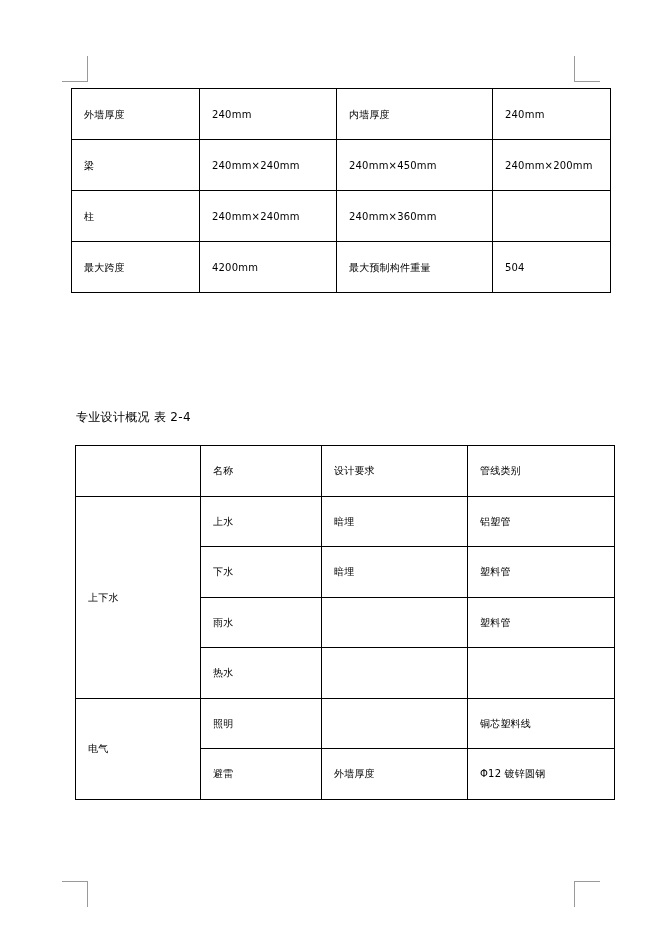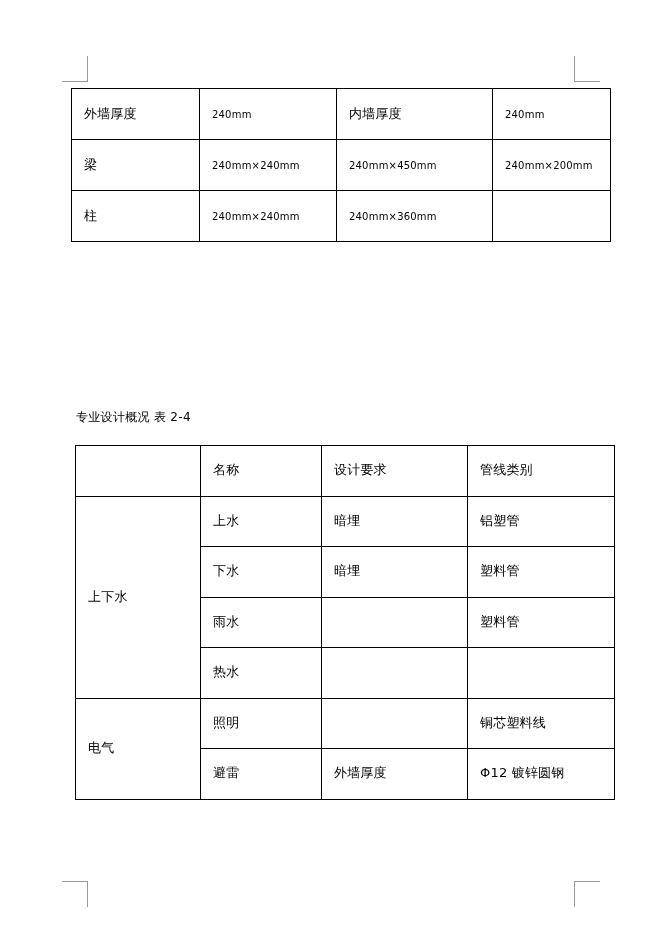--- a/index.html
+++ b/index.html
@@ -63,21 +63,21 @@
   .doc-table td {
     border: 1px solid #000000;
     padding: 0 0 0 12px;
     vertical-align: middle;
     font-weight: 500;
     letter-spacing: 0.2px;
     word-break: break-all;
   }
   .doc-table td.blank { padding: 0; }
 
-  .cn { font-size: 13px; }
+  .cn { font-size: 10px; }
   .num { font-size: 10px; letter-spacing: 0; }
 
   #table-structure {
     left: 71px;
     top: 88px;
     width: 539px;
   }
   #table-structure tr { height: 51px; }
 
   .caption {
@@ -129,20 +129,26 @@
       <td class="num">240mm×200mm</td>
     </tr>
 
     <tr>
       <td class="cn">柱</td>
       <td class="num">240mm×240mm</td>
       <td class="num">240mm×360mm</td>
       <td class="num blank"></td>
     </tr>
 
+    <tr>
+      <td class="cn">最大跨度</td>
+      <td class="num">4200mm</td>
+      <td class="cn">最大预制构件重量</td>
+      <td class="num">504</td>
+    </tr>
   </tbody>
 </table>
 
 <div class="caption">专业设计概况  表 2-4</div>
 
 <table class="doc-table" id="table-design">
   <colgroup>
     <col style="width:125px">
     <col style="width:121px">
     <col style="width:146px">

